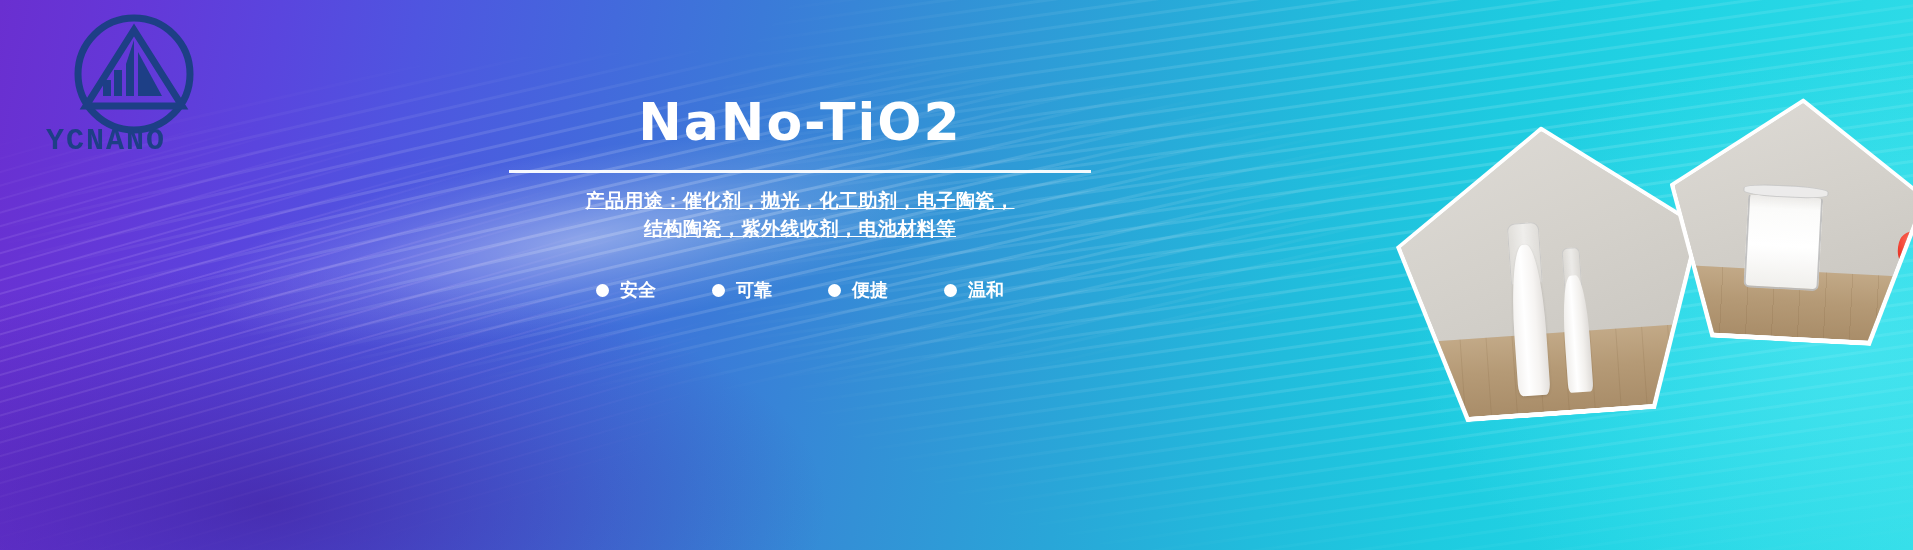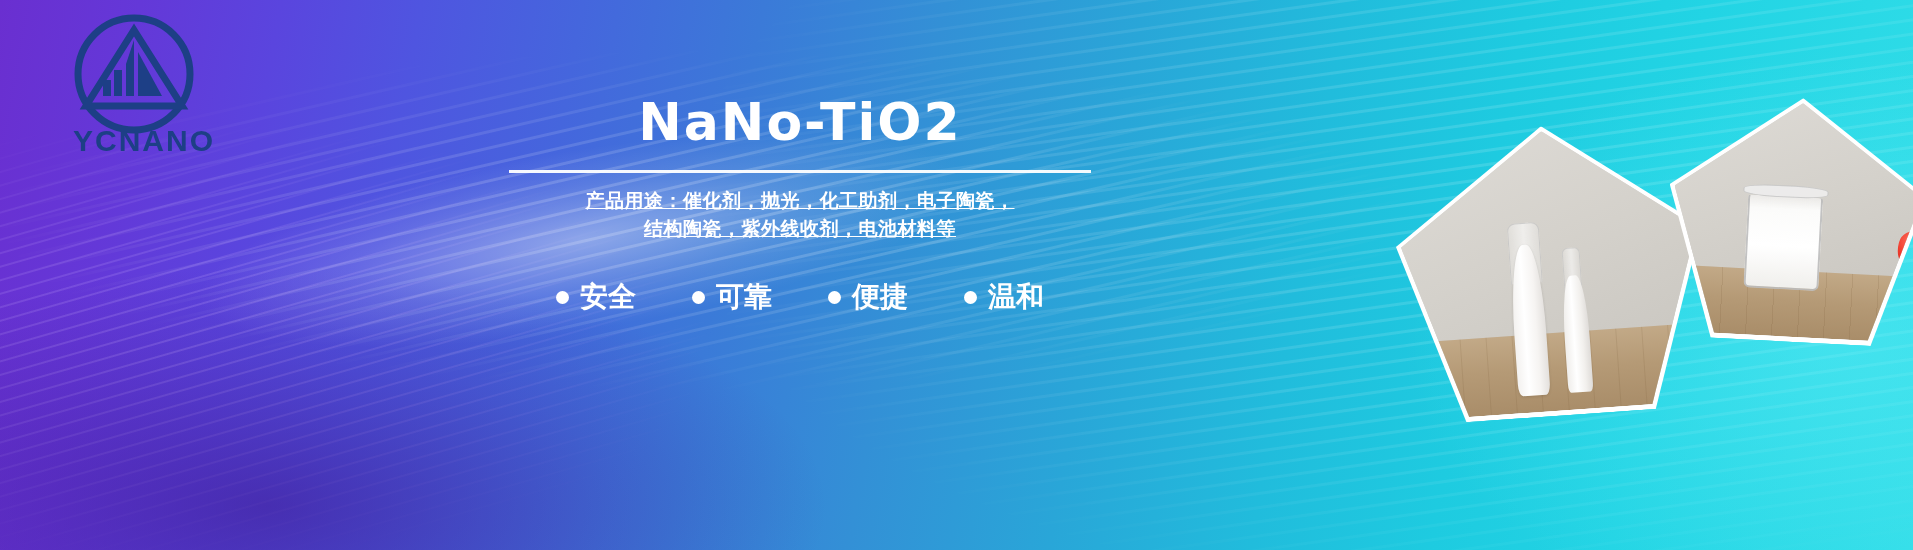--- a/index.html
+++ b/index.html
@@ -117,26 +117,25 @@
     left: 24px;
     top: 4px;
     width: 128px;
     height: 128px;
   }
   .logo-text {
     position: absolute;
     left: 0;
     top: 116px;
     width: 196px;
-    text-align: center;
     color: #1d3f86;
     font-size: 30px;
     font-weight: 700;
     letter-spacing: 2px;
-    font-family: Liberation Sans, sans-serif;
+    font-family: Liberation Mono, monospace;
     white-space: nowrap;
   }
 
   
   .content {
     position: absolute;
     left: 480px;
     top: 60px;
     width: 640px;
     text-align: center;
@@ -175,21 +174,21 @@
     display: flex;
     justify-content: center;
     align-items: center;
     gap: 56px;
   }
   .feature {
     display: flex;
     align-items: center;
     gap: 11px;
     color: #ffffff;
-    font-size: 28px;
+    font-size: 18px;
     font-weight: 700;
     white-space: nowrap;
     font-family: "DejaVu Sans", sans-serif;
   }
   .feature-dot {
     width: 13px;
     height: 13px;
     border-radius: 50%;
     background: #ffffff;
     flex: 0 0 auto;

